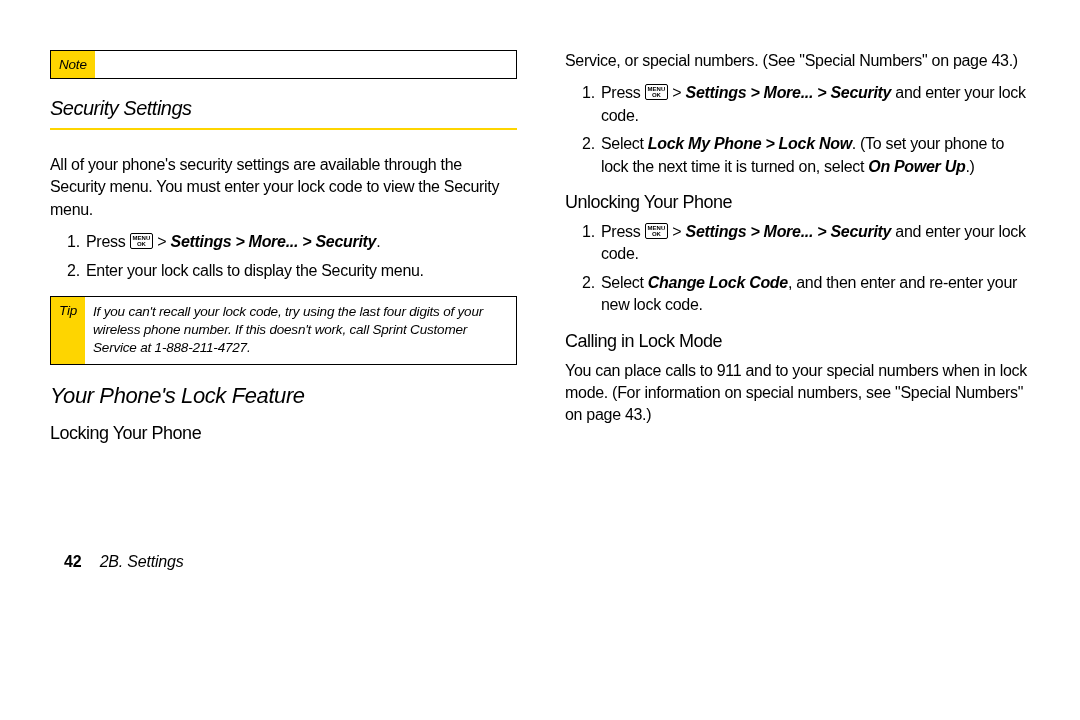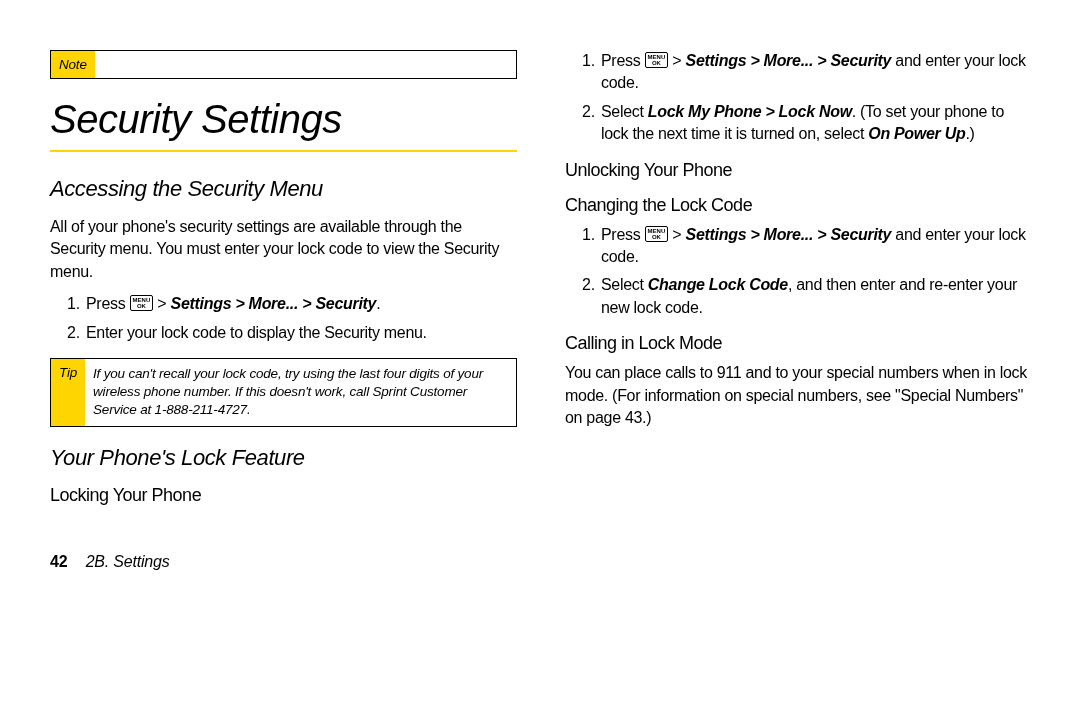--- a/index.html
+++ b/index.html
@@ -38,21 +38,21 @@
     padding: 6px 8px;
     flex: 0 0 auto;
   }
   .note-text {
     font-style: italic;
     padding: 6px 8px;
     line-height: 1.35;
   }
   .h1 {
     font-style: italic;
-    font-size: 40px;
+    font-size: 20px;
     font-weight: 500;
     border-bottom: 2px solid #fed500;
     padding-bottom: 8px;
     margin-bottom: 24px;
     letter-spacing: -0.5px;
   }
   .h2 {
     font-style: italic;
     font-size: 22px;
     font-weight: 400;
@@ -94,21 +94,21 @@
     text-align: center;
     vertical-align: 1px;
     background: #fff;
     letter-spacing: 0;
   }
   .bold { font-weight: bold; }
   .bolditalic { font-weight: bold; font-style: italic; }
   .footer {
     position: absolute;
     bottom: 32px;
-    left: 50px;
+    left: 64px;
     font-size: 16px;
     font-style: italic;
     letter-spacing: -0.2px;
   }
   .footer .pg {
     font-weight: bold;
     font-style: normal;
     margin-right: 14px;
   }
 </style>
@@ -118,59 +118,58 @@
 <div class="page">
 
   <div class="col">
 
     <div class="note-box">
       <div class="note-label">Note</div>
     </div>
 
     <div class="h1">Security Settings</div>
 
-    <div class="h2">Accessing the Security Menu</div>
 
     <p class="body">All of your phone's security settings are available through the Security menu. You must enter your lock code to view the Security menu.</p>
 
     <ol>
       <li>
         <span>Press </span><span class="menukey">MENU<br>OK</span><span> &gt; </span><span class="bolditalic">Settings &gt; More... &gt; Security</span><span>.</span>
       </li>
-      <li>Enter your lock code to display the Security menu.</li>
+      <li>Enter your lock calls to display the Security menu.</li>
     </ol>
 
     <div class="note-box" style="margin-top:14px;">
       <div class="note-label">Tip</div>
       <div class="note-text">If you can't recall your lock code, try using the last four digits of your wireless phone number. If this doesn't work, call Sprint Customer Service at 1-888-211-4727.</div>
     </div>
 
     <div class="h2" style="margin-top:12px;">Your Phone's Lock Feature</div>
 
     <div class="h3">Locking Your Phone</div>
 
 
   </div>
 
   <div class="col">
 
+    <p class="body">Service, or special numbers. (See "Special Numbers" on page 43.)</p>
 
     <ol>
       <li>
         <span>Press </span><span class="menukey">MENU<br>OK</span><span> &gt; </span><span class="bolditalic">Settings &gt; More... &gt; Security</span><span> and enter your lock code.</span>
       </li>
       <li>
         <span>Select </span><span class="bolditalic">Lock My Phone &gt; Lock Now</span><span>. (To set your phone to lock the next time it is turned on, select </span><span class="bolditalic">On Power Up</span><span>.)</span>
       </li>
     </ol>
 
     <div class="h3">Unlocking Your Phone</div>
 
 
-    <div class="h3">Changing the Lock Code</div>
 
     <ol>
       <li>
         <span>Press </span><span class="menukey">MENU<br>OK</span><span> &gt; </span><span class="bolditalic">Settings &gt; More... &gt; Security</span><span> and enter your lock code.</span>
       </li>
       <li>
         <span>Select </span><span class="bolditalic">Change Lock Code</span><span>, and then enter and re-enter your new lock code.</span>
       </li>
     </ol>
 

